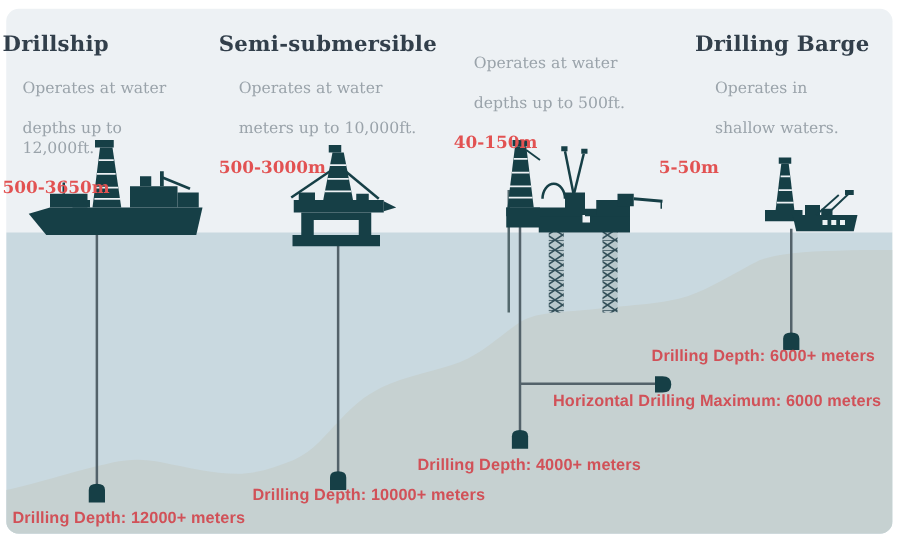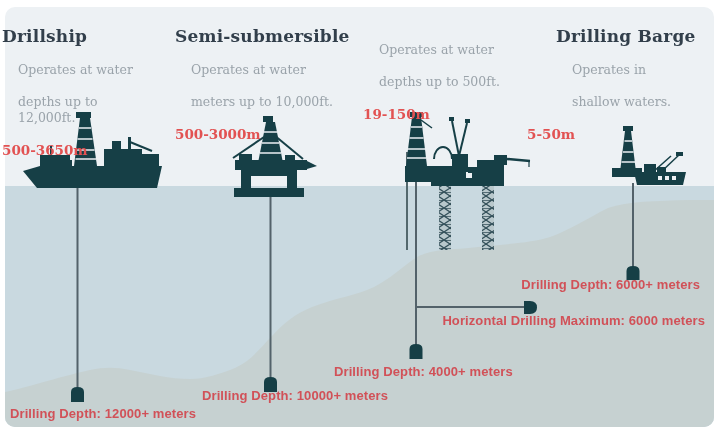--- a/index.html
+++ b/index.html
@@ -166,21 +166,21 @@
 </div>
 <div class="col" style="left:175px;width:190px">
   <div class="ttl">Semi-submersible</div>
   <p class="d">Operates at water</p>
   <p class="d">meters up to 10,000ft.</p>
   <div class="r">500-3000m</div>
 </div>
 <div class="col" style="left:363px;width:190px">
   <p class="d">Operates at water</p>
   <p class="d">depths up to 500ft.</p>
-  <div class="r">19-150m</div>
+  <div class="r">40-150m</div>
 </div>
 <div class="col col4" style="left:556px;width:190px">
   <div class="ttl">Drilling Barge</div>
   <p class="d">Operates in</p>
   <p class="d">shallow waters.</p>
   <div class="r">5-50m</div>
 </div>
 
 <div class="lbl" style="left:10px;top:406px">Drilling Depth: 12000+ meters</div>
 <div class="lbl" style="left:202px;top:388px">Drilling Depth: 10000+ meters</div>

